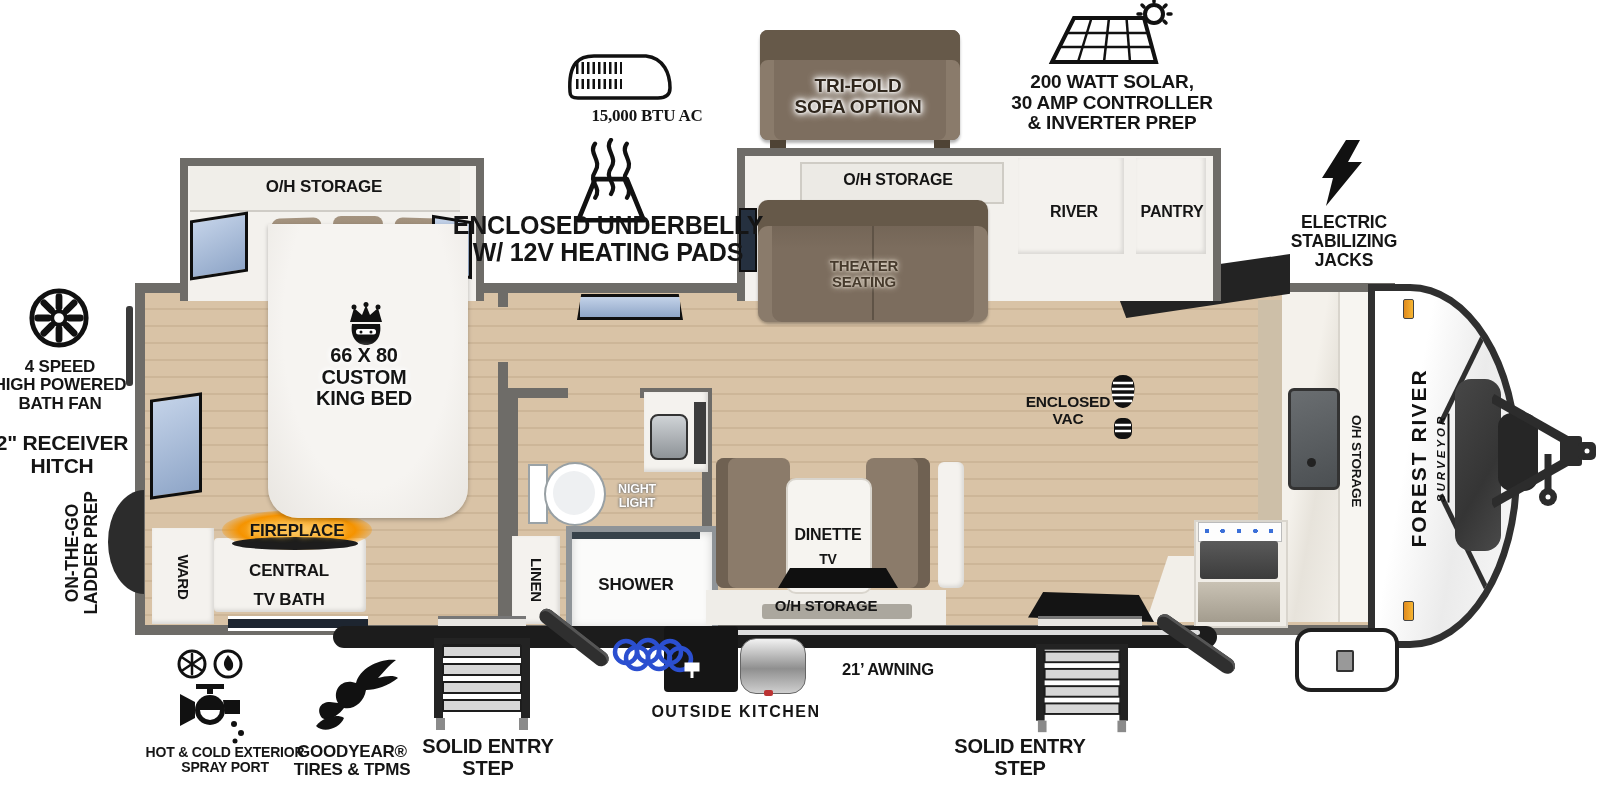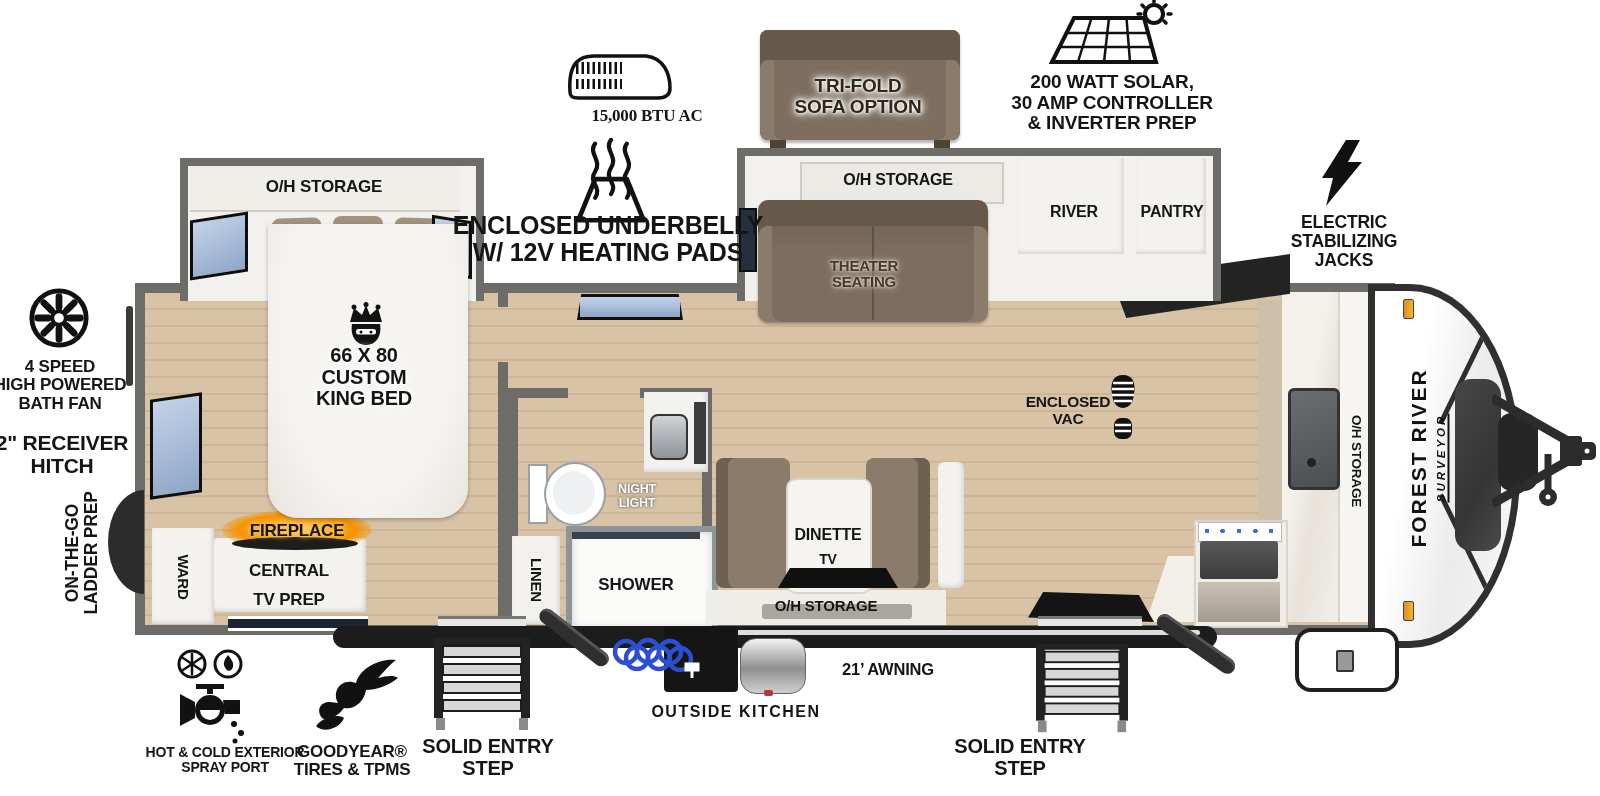--- a/index.html
+++ b/index.html
@@ -357,21 +357,21 @@
   <div class="lbl" style="left:888px;top:670px;font-size:16.5px;">21’ AWNING</div>
   <div class="lbl" style="left:1020px;top:758px;font-size:20px;">SOLID ENTRY
 STEP</div>
 
   <div class="lbl" style="left:324px;top:187px;font-size:17px;">O/H STORAGE</div>
   <div class="lbl glow" style="left:364px;top:377px;font-size:20px;">66 X 80
 CUSTOM
 KING BED</div>
   <div class="lbl glow" style="left:297px;top:531px;font-size:17px;text-shadow:0 0 4px #ffc24d,0 0 6px #ffc24d;">FIREPLACE</div>
   <div class="lbl" style="left:289px;top:571px;font-size:17px;">CENTRAL</div>
-  <div class="lbl" style="left:289px;top:600px;font-size:17px;">TV PREP</div>
+  <div class="lbl" style="left:289px;top:600px;font-size:17px;">TV BATH</div>
   <div class="lbl r90" style="left:183px;top:577px;font-size:15px;">WARD</div>
   <div class="lbl r90" style="left:536px;top:580px;font-size:15px;">LINEN</div>
   <div class="lbl" style="left:636px;top:585px;font-size:17px;">SHOWER</div>
   <div class="lbl whitetxt" style="left:637px;top:496px;font-size:12.5px;">NIGHT
 LIGHT</div>
   <div class="lbl" style="left:828px;top:535px;font-size:16px;">DINETTE</div>
   <div class="lbl" style="left:828px;top:560px;font-size:14px;">TV</div>
   <div class="lbl" style="left:826px;top:606px;font-size:15px;">O/H STORAGE</div>
   <div class="lbl" style="left:898px;top:180px;font-size:16px;">O/H STORAGE</div>
   <div class="lbl glow" style="left:864px;top:274px;font-size:15px;color:#463a2c;text-shadow:0 0 3px #f0e8da,0 0 6px #f0e8da;">THEATER

